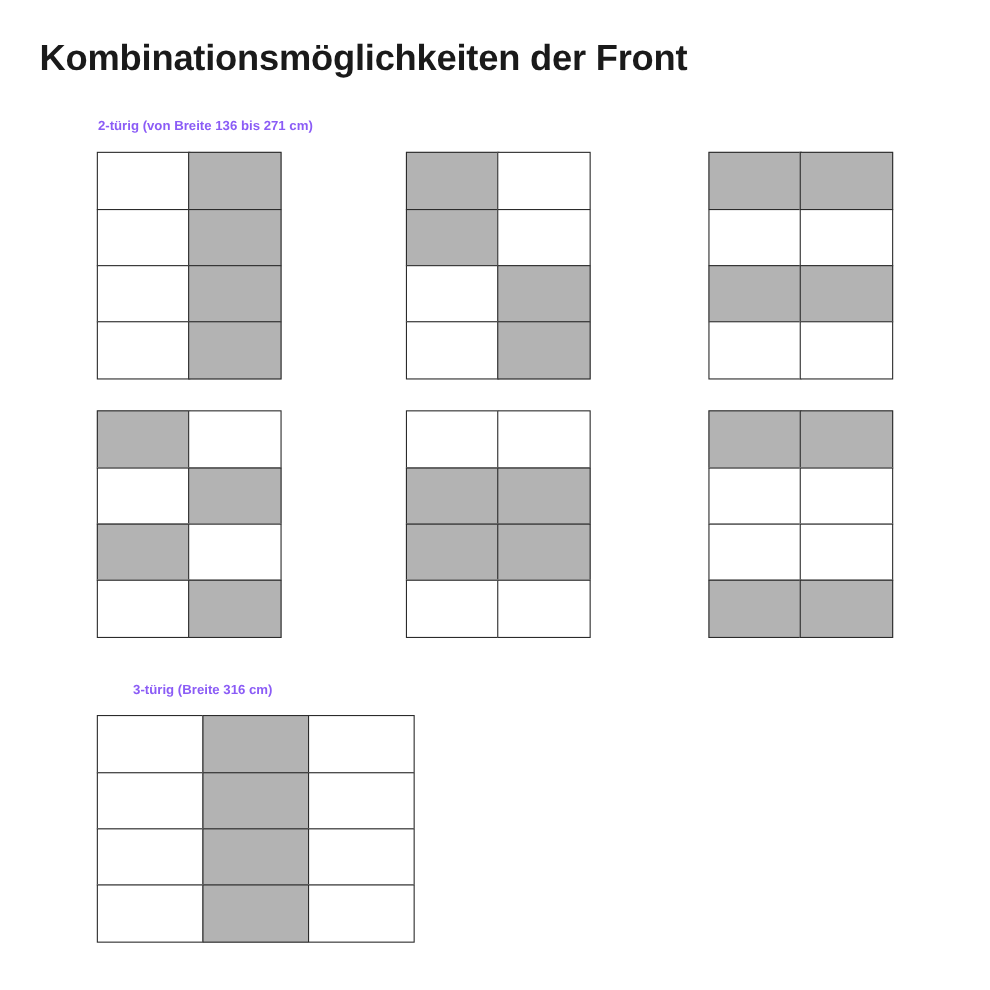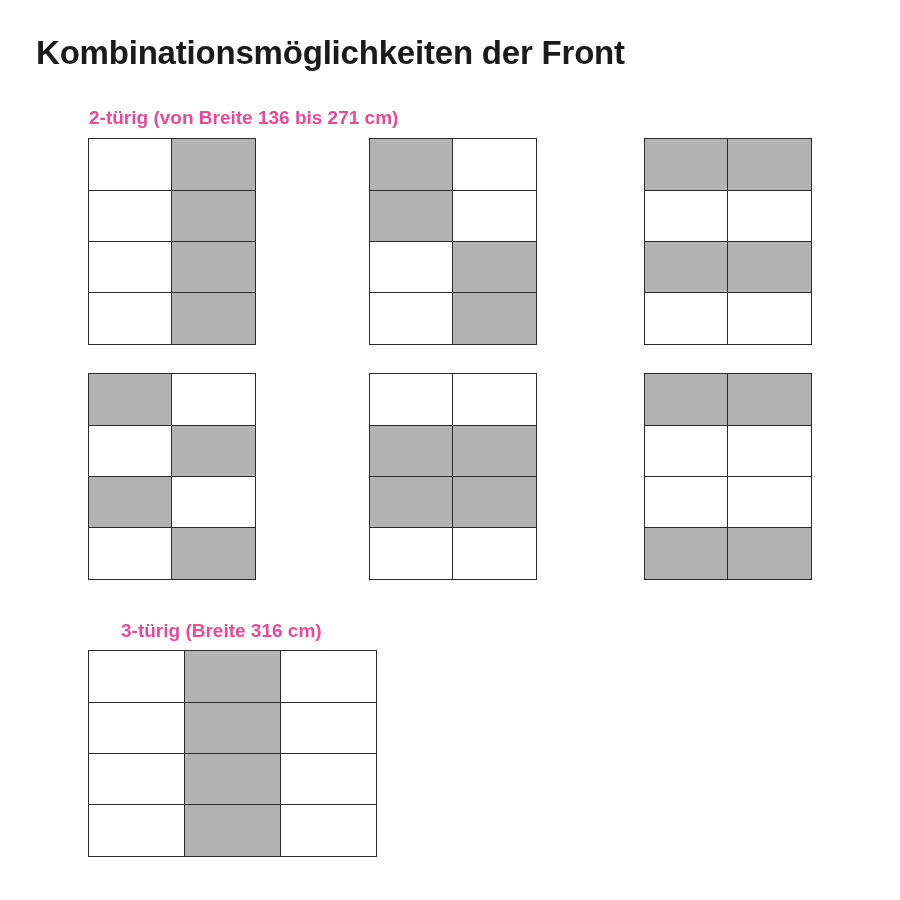--- a/index.html
+++ b/index.html
@@ -25,23 +25,23 @@
     left: 36px;
     top: 34px;
     font-size: 33px;
     font-weight: bold;
     letter-spacing: -0.2px;
     color: #1a1a1a;
     white-space: nowrap;
   }
   .section-label {
     position: absolute;
-    font-size: 19px;
+    font-size: 12px;
     font-weight: bold;
-    color: #ec4899;
+    color: #8b5cf6;
     white-space: nowrap;
   }
   .label-2 { left: 89px; top: 107px; }
   .label-3 { left: 89px; top: 620px; margin-left: 32px; }
 
   .grid {
     position: absolute;
     display: grid;
     box-sizing: border-box;
   }

